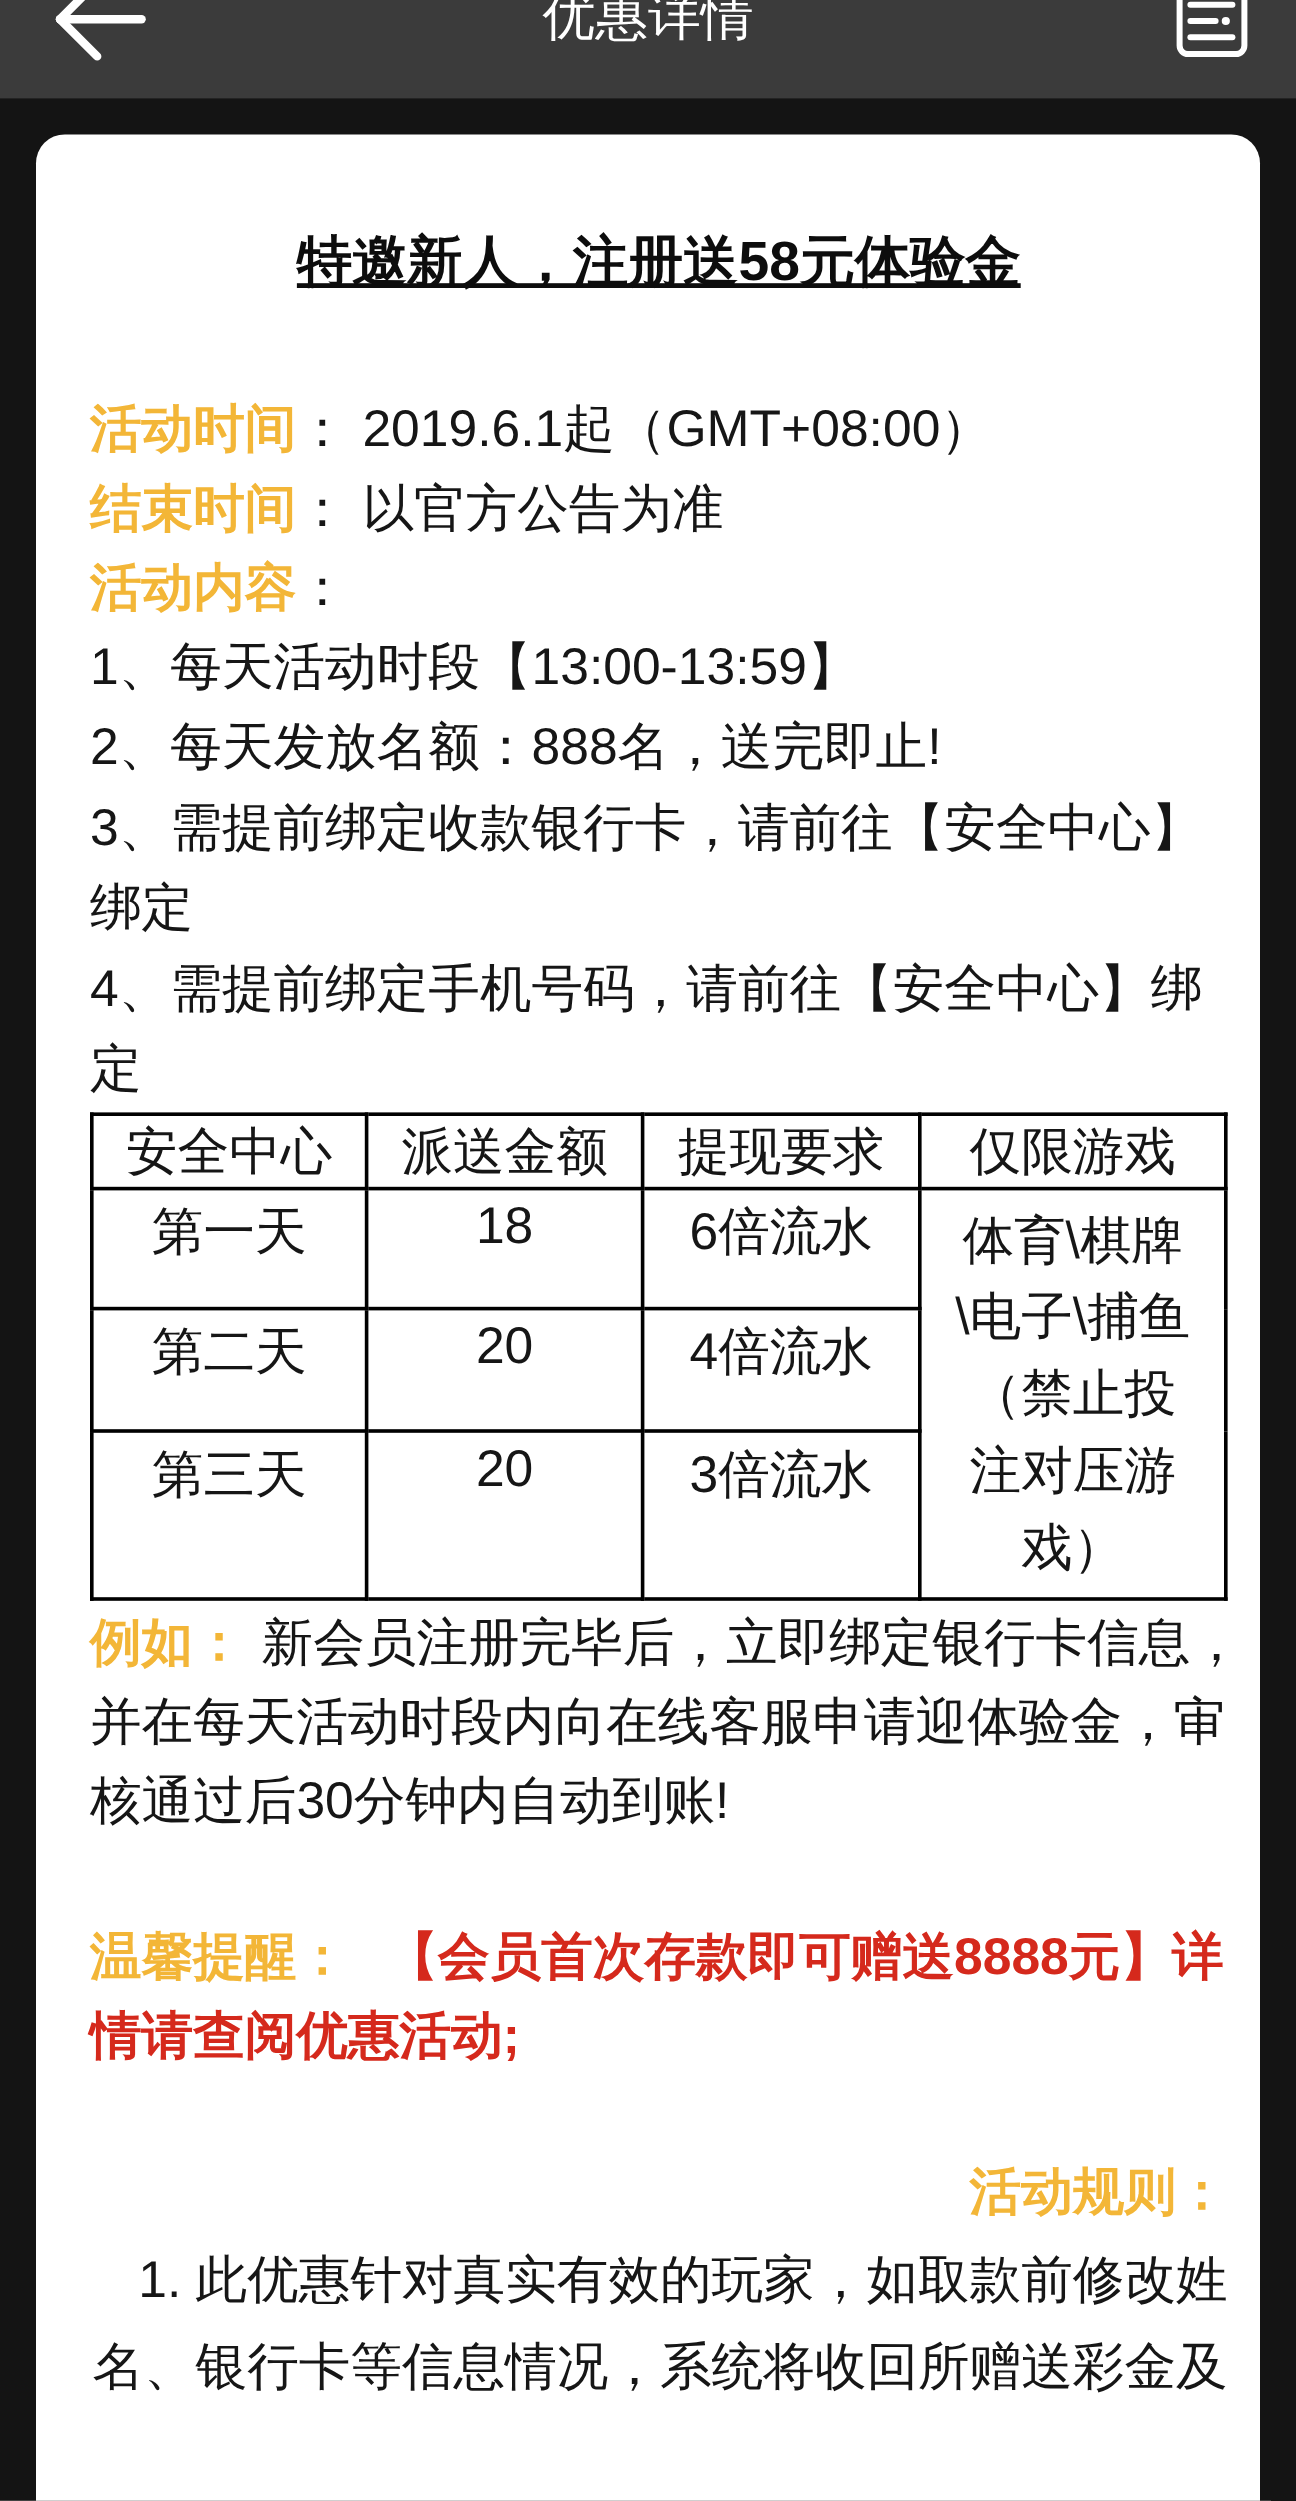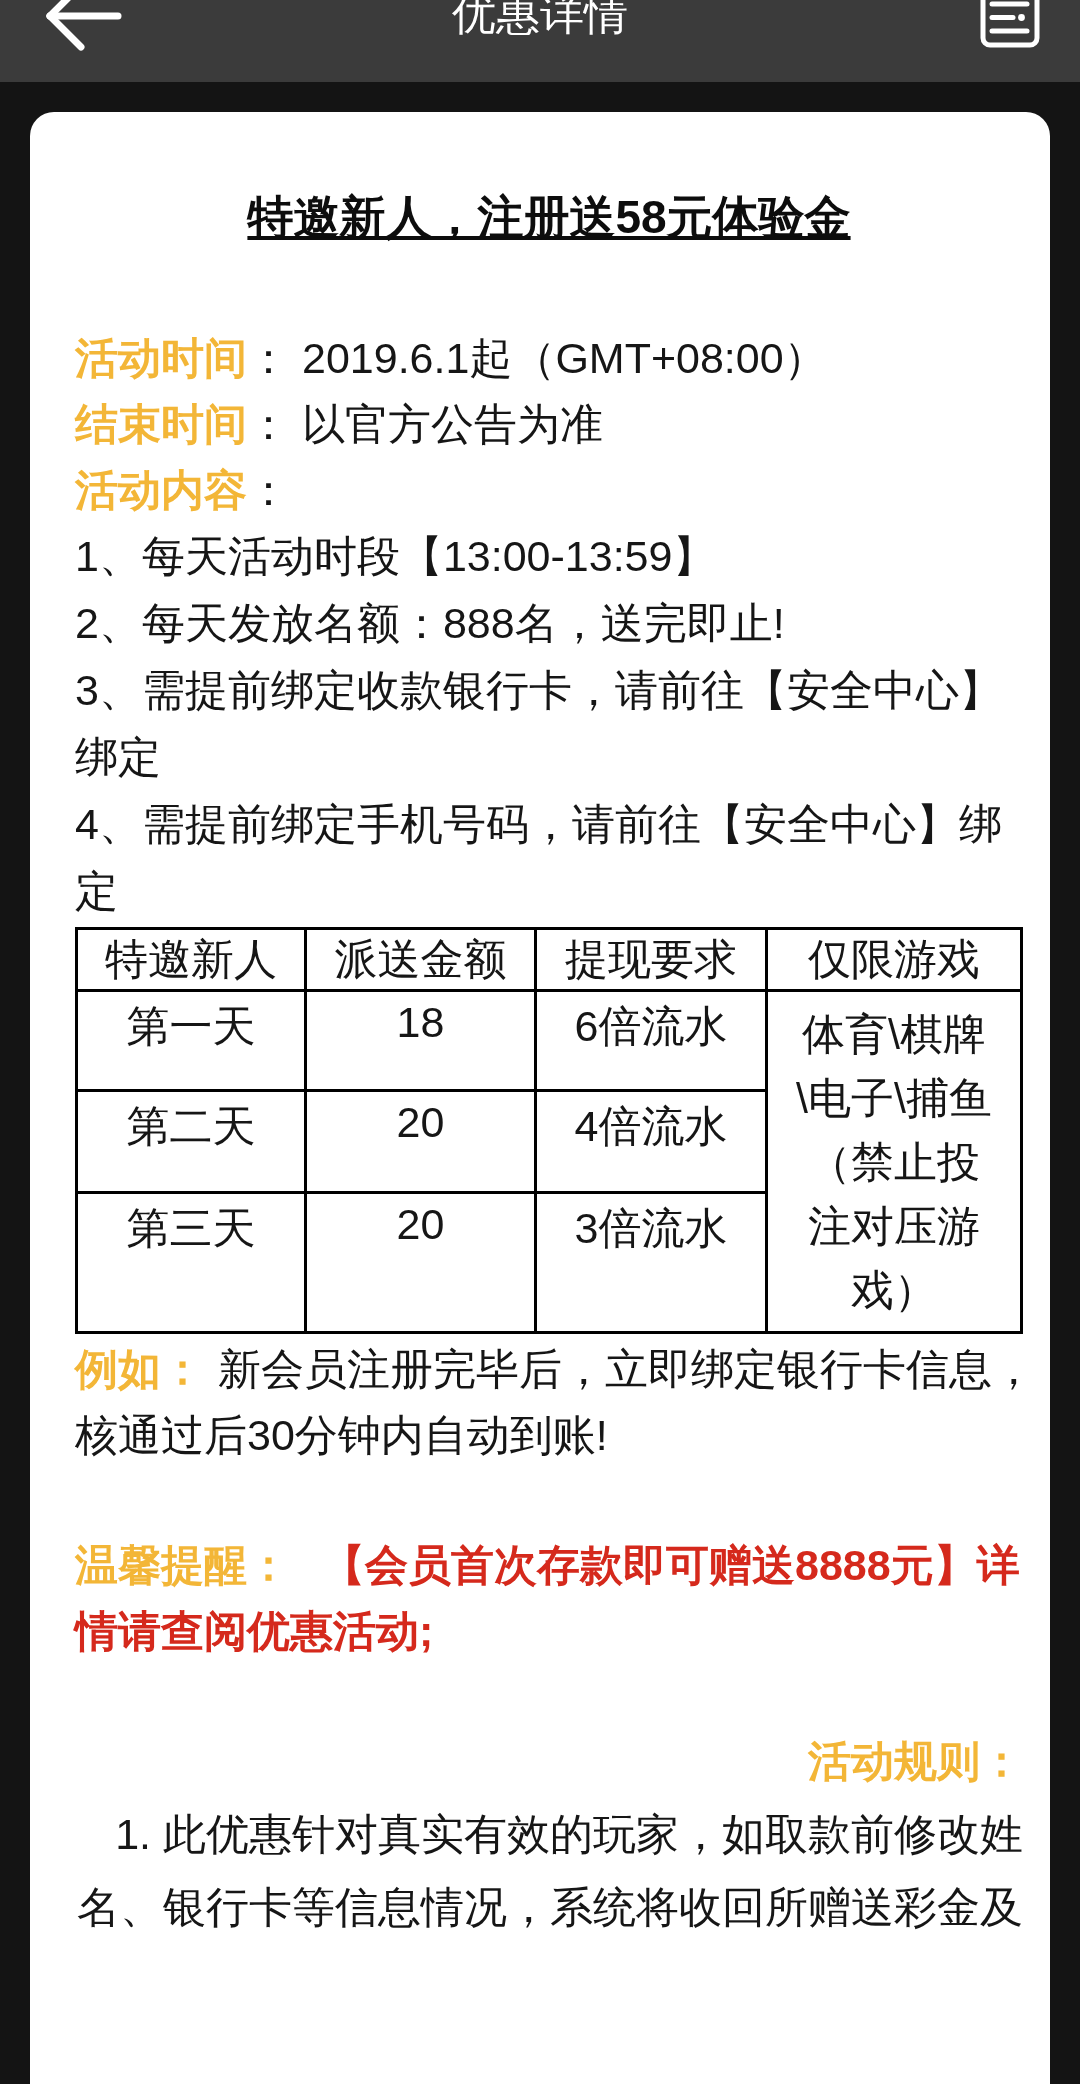--- a/index.html
+++ b/index.html
@@ -125,21 +125,21 @@
 
   <table class="promo-table">
     <colgroup>
       <col style="width:229px">
         <col style="width:230px">
         <col style="width:231px">
         <col>
     </colgroup>
     <thead>
       <tr>
-        <th>特邀新人</th>
+        <th>安全中心</th>
         <th>派送金额</th>
         <th>提现要求</th>
         <th>仅限游戏</th>
       </tr>
     </thead>
     <tbody>
       <tr class="r1">
         <td class="topcell">第一天</td>
         <td class="topcell">18</td>
         <td class="topcell">6倍流水</td>
@@ -171,20 +171,21 @@
 
   <div class="notes body-text">
 
 
       <div>
         <div class="line">
           <span class="gold glabel">例如：</span><span>新会员注册完毕后，立即绑定银行卡信息，</span>
         </div>
         <div>
 
+            <div class="line">并在每天活动时段内向在线客服申请迎体验金，审</div>
 
             <div class="line">核通过后30分钟内自动到账!</div>
           </div>
       </div>
     </div>
 
   <div class="reminder body-text">
     <div class="line">
       <span class="gold glabel-wide">温馨提醒：</span><span class="red">【会员首次存款即可赠送8888元】详</span>
     </div>

